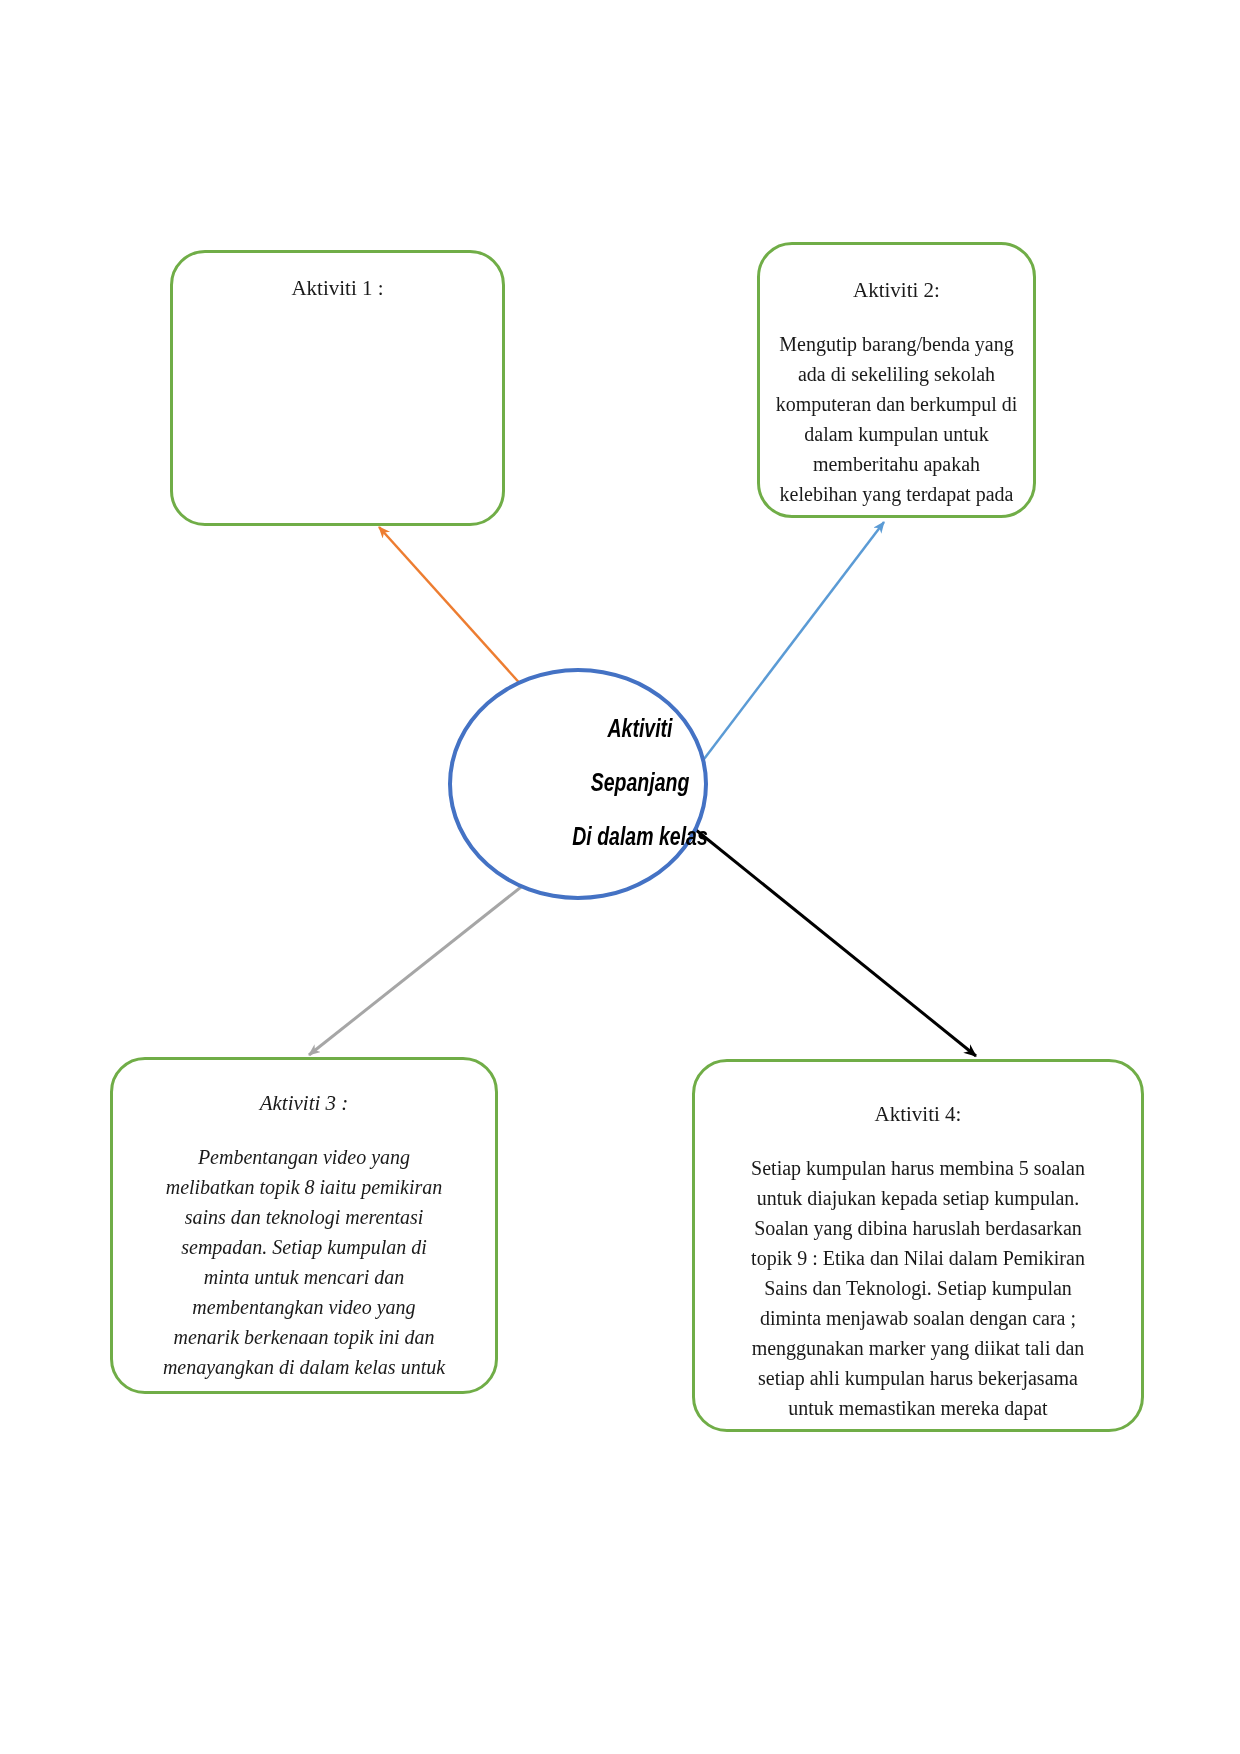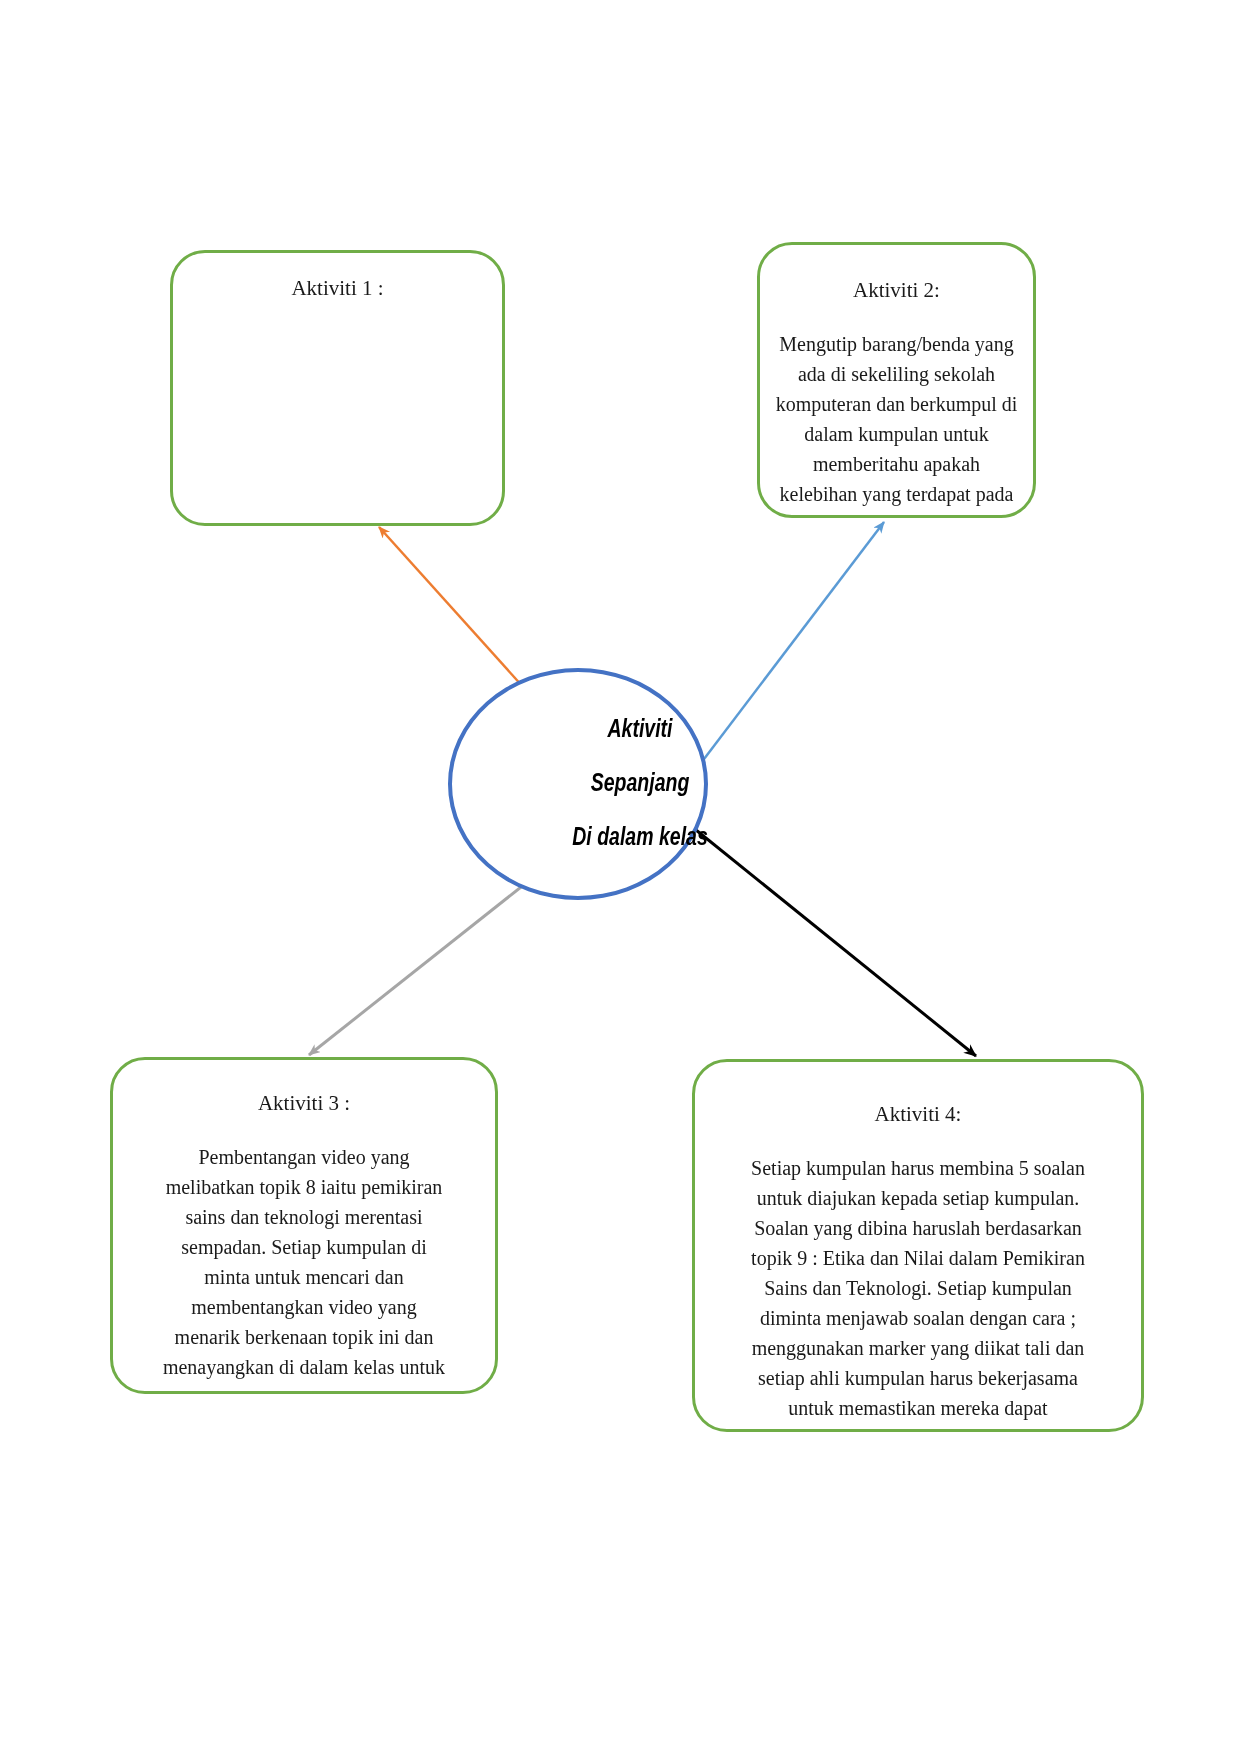--- a/index.html
+++ b/index.html
@@ -28,21 +28,21 @@
   }
   .node-body {
     font-size: 20px;
     line-height: 30px;
     white-space: pre-line;
     text-align: center;
     margin: 0;
   }
   #box1 { left: 170px; top: 250px;  width: 335px; height: 276px; padding: 20px 14px 0 14px; }
   #box2 { left: 757px; top: 242px;  width: 279px; height: 276px; padding: 30px 10px 0 10px; }
-  #box3 { left: 110px; top: 1057px; width: 388px; height: 337px; padding: 28px 8px 0 8px; }
+  #box3 { left: 110px; top: 1057px; width: 388px; height: 337px; padding: 28px 8px 0 8px; font-style: italic; }
   #box4 { left: 692px; top: 1059px; width: 452px; height: 373px; padding: 37px 12px 0 12px; }
 
   #center-ellipse {
     position: absolute;
     left: 448px; top: 668px;
     width: 260px; height: 232px;
     border: 4px solid #4472C4;
     border-radius: 50%;
     background: #ffffff;
     box-sizing: border-box;

